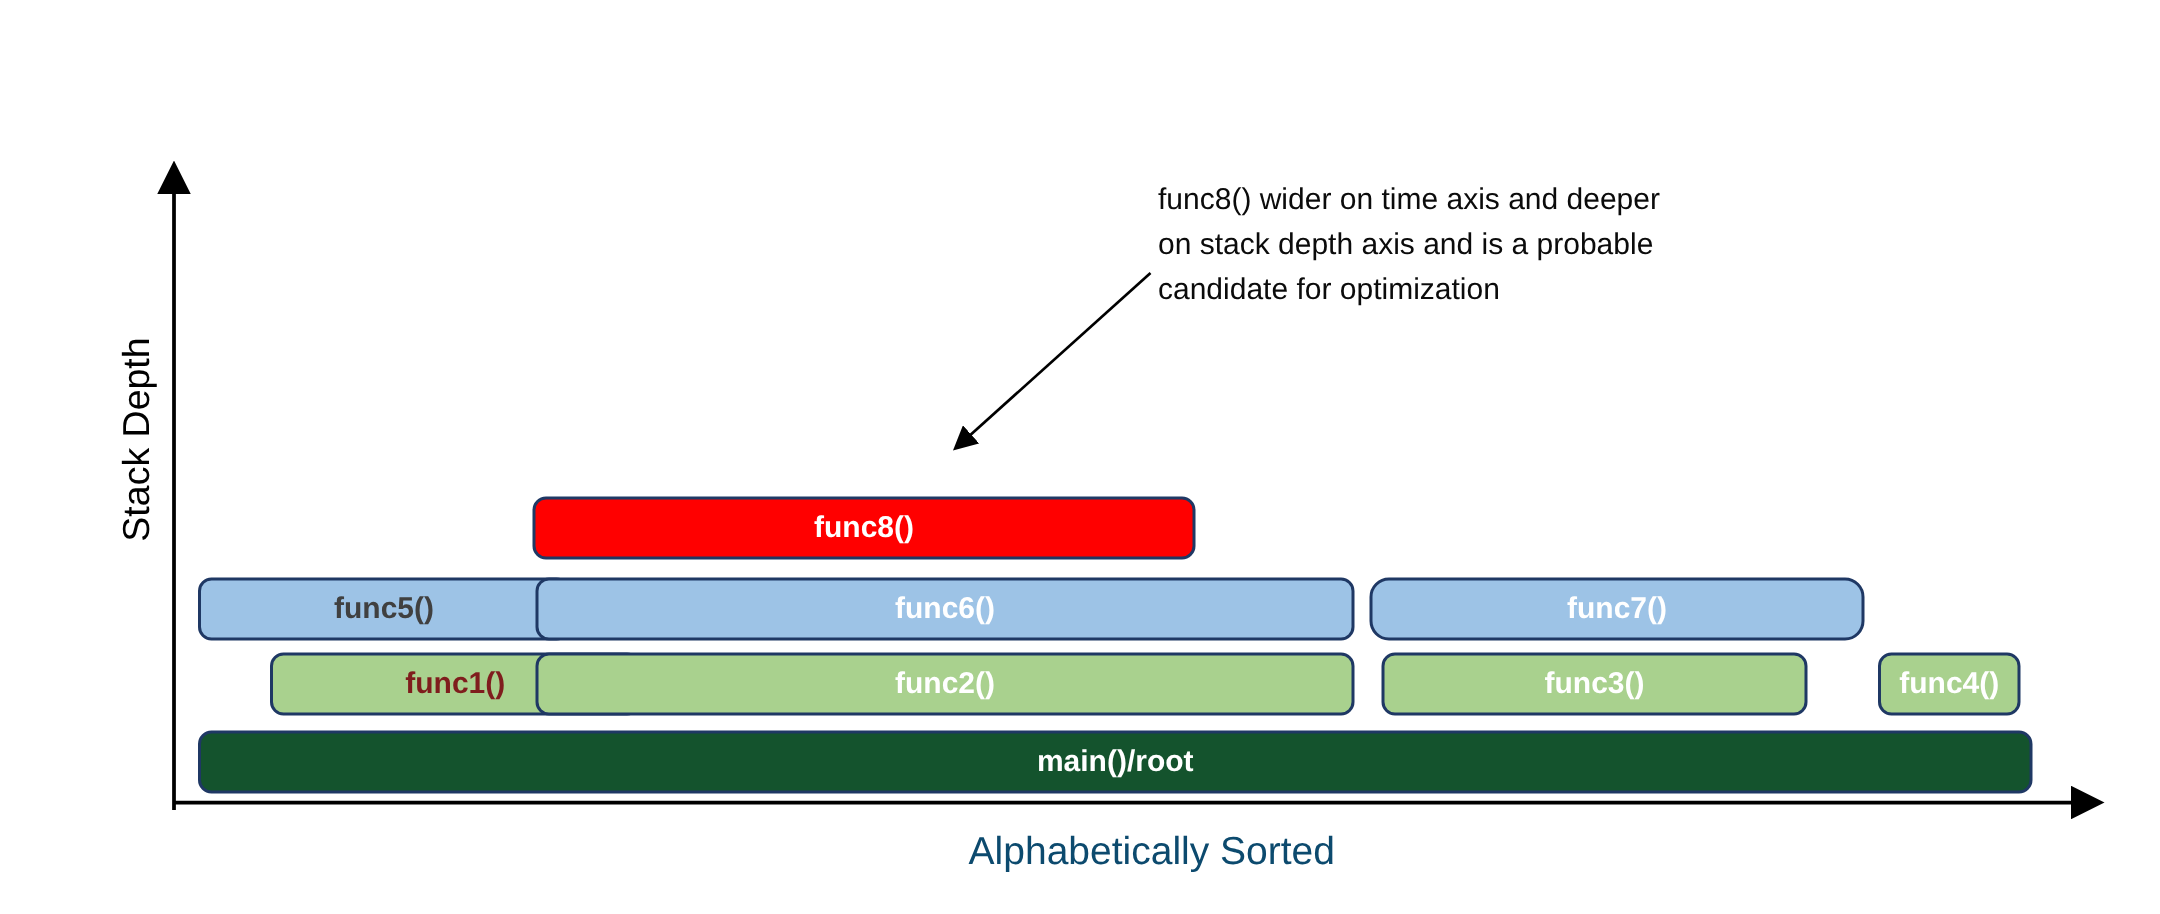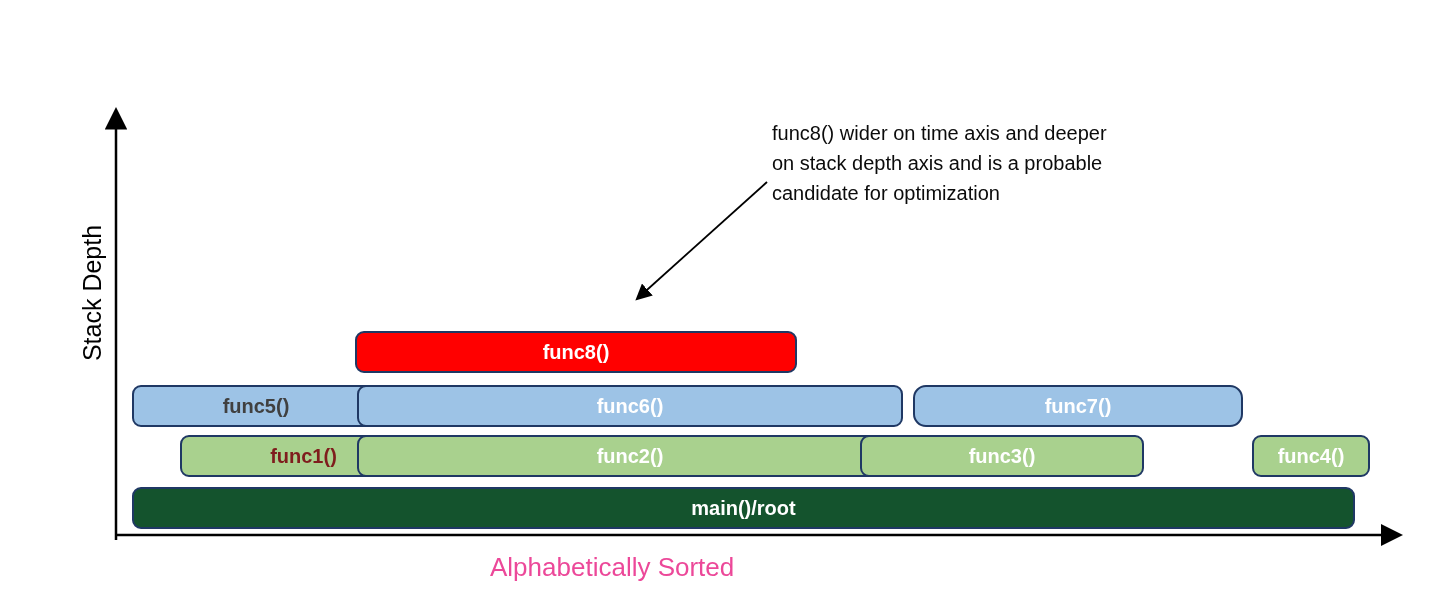--- a/index.html
+++ b/index.html
@@ -45,23 +45,23 @@
     transform-origin: center center;
     font-size: 25px;
     color: #000000;
     white-space: nowrap;
   }
   .x-axis-label {
     position: absolute;
     left: 490px;
     top: 552px;
     width: 400px;
-    text-align: left;
+    text-align: right;
     font-size: 26px;
-    color: #ec4899;
+    color: #0c4a6e;
   }
   .annotation {
     position: absolute;
     left: 772px;
     top: 118px;
     width: 430px;
     font-size: 20px;
     line-height: 30px;
     color: #0b0b0b;
     white-space: pre-line;
@@ -88,21 +88,21 @@
   <div class="x-axis-label">Alphabetically Sorted</div>
 
   <div class="annotation">func8() wider on time axis and deeper
 on stack depth axis and is a probable
 candidate for optimization</div>
 
   <div>
       <div class="frame" style="left: 132px; top: 487px; width: 1223px; background: #14532d; --border-color: #1F3864; color: rgb(255, 255, 255);">main()/root</div>
       <div class="frame" style="left: 132px; top: 435px; width: 247px; background: rgb(169, 209, 142); --border-color: #1F3864; color: #7f1d1d; margin-left: 48px;">func1()</div>
       <div class="frame" style="left: 357px; top: 435px; width: 546px; background: rgb(169, 209, 142); --border-color: #1F3864; color: rgb(255, 255, 255);">func2()</div>
-      <div class="frame" style="left: 860px; top: 435px; width: 284px; background: rgb(169, 209, 142); --border-color: #1F3864; color: rgb(255, 255, 255);">func3()</div>
-      <div class="frame" style="left: 1252px; top: 435px; width: 118px; background: rgb(169, 209, 142); --border-color: #1F3864; color: rgb(255, 255, 255);">func4()</div>
+      <div class="frame" style="left: 921px; top: 435px; width: 284px; background: rgb(169, 209, 142); --border-color: #1F3864; color: rgb(255, 255, 255);">func3()</div>
+      <div class="frame" style="left: 1252px; top: 435px; width: 95px; background: rgb(169, 209, 142); --border-color: #1F3864; color: rgb(255, 255, 255);">func4()</div>
       <div class="frame" style="left: 132px; top: 385px; width: 248px; background: rgb(157, 195, 230); --border-color: #1F3864; color: #404040;">func5()</div>
       <div class="frame" style="left: 357px; top: 385px; width: 546px; background: rgb(157, 195, 230); --border-color: #1F3864; color: rgb(255, 255, 255); text-align: right;">func6()</div>
       <div class="frame" style="left: 913px; top: 385px; width: 330px; background: rgb(157, 195, 230); --border-color: #1F3864; color: rgb(255, 255, 255); border-radius: 13px;">func7()</div>
       <div class="frame" style="left: 355px; top: 331px; width: 442px; background: rgb(255, 0, 0); --border-color: #1F3864; color: rgb(255, 255, 255);">func8()</div>
     </div>
 
 </div>
 
 </body></html>

